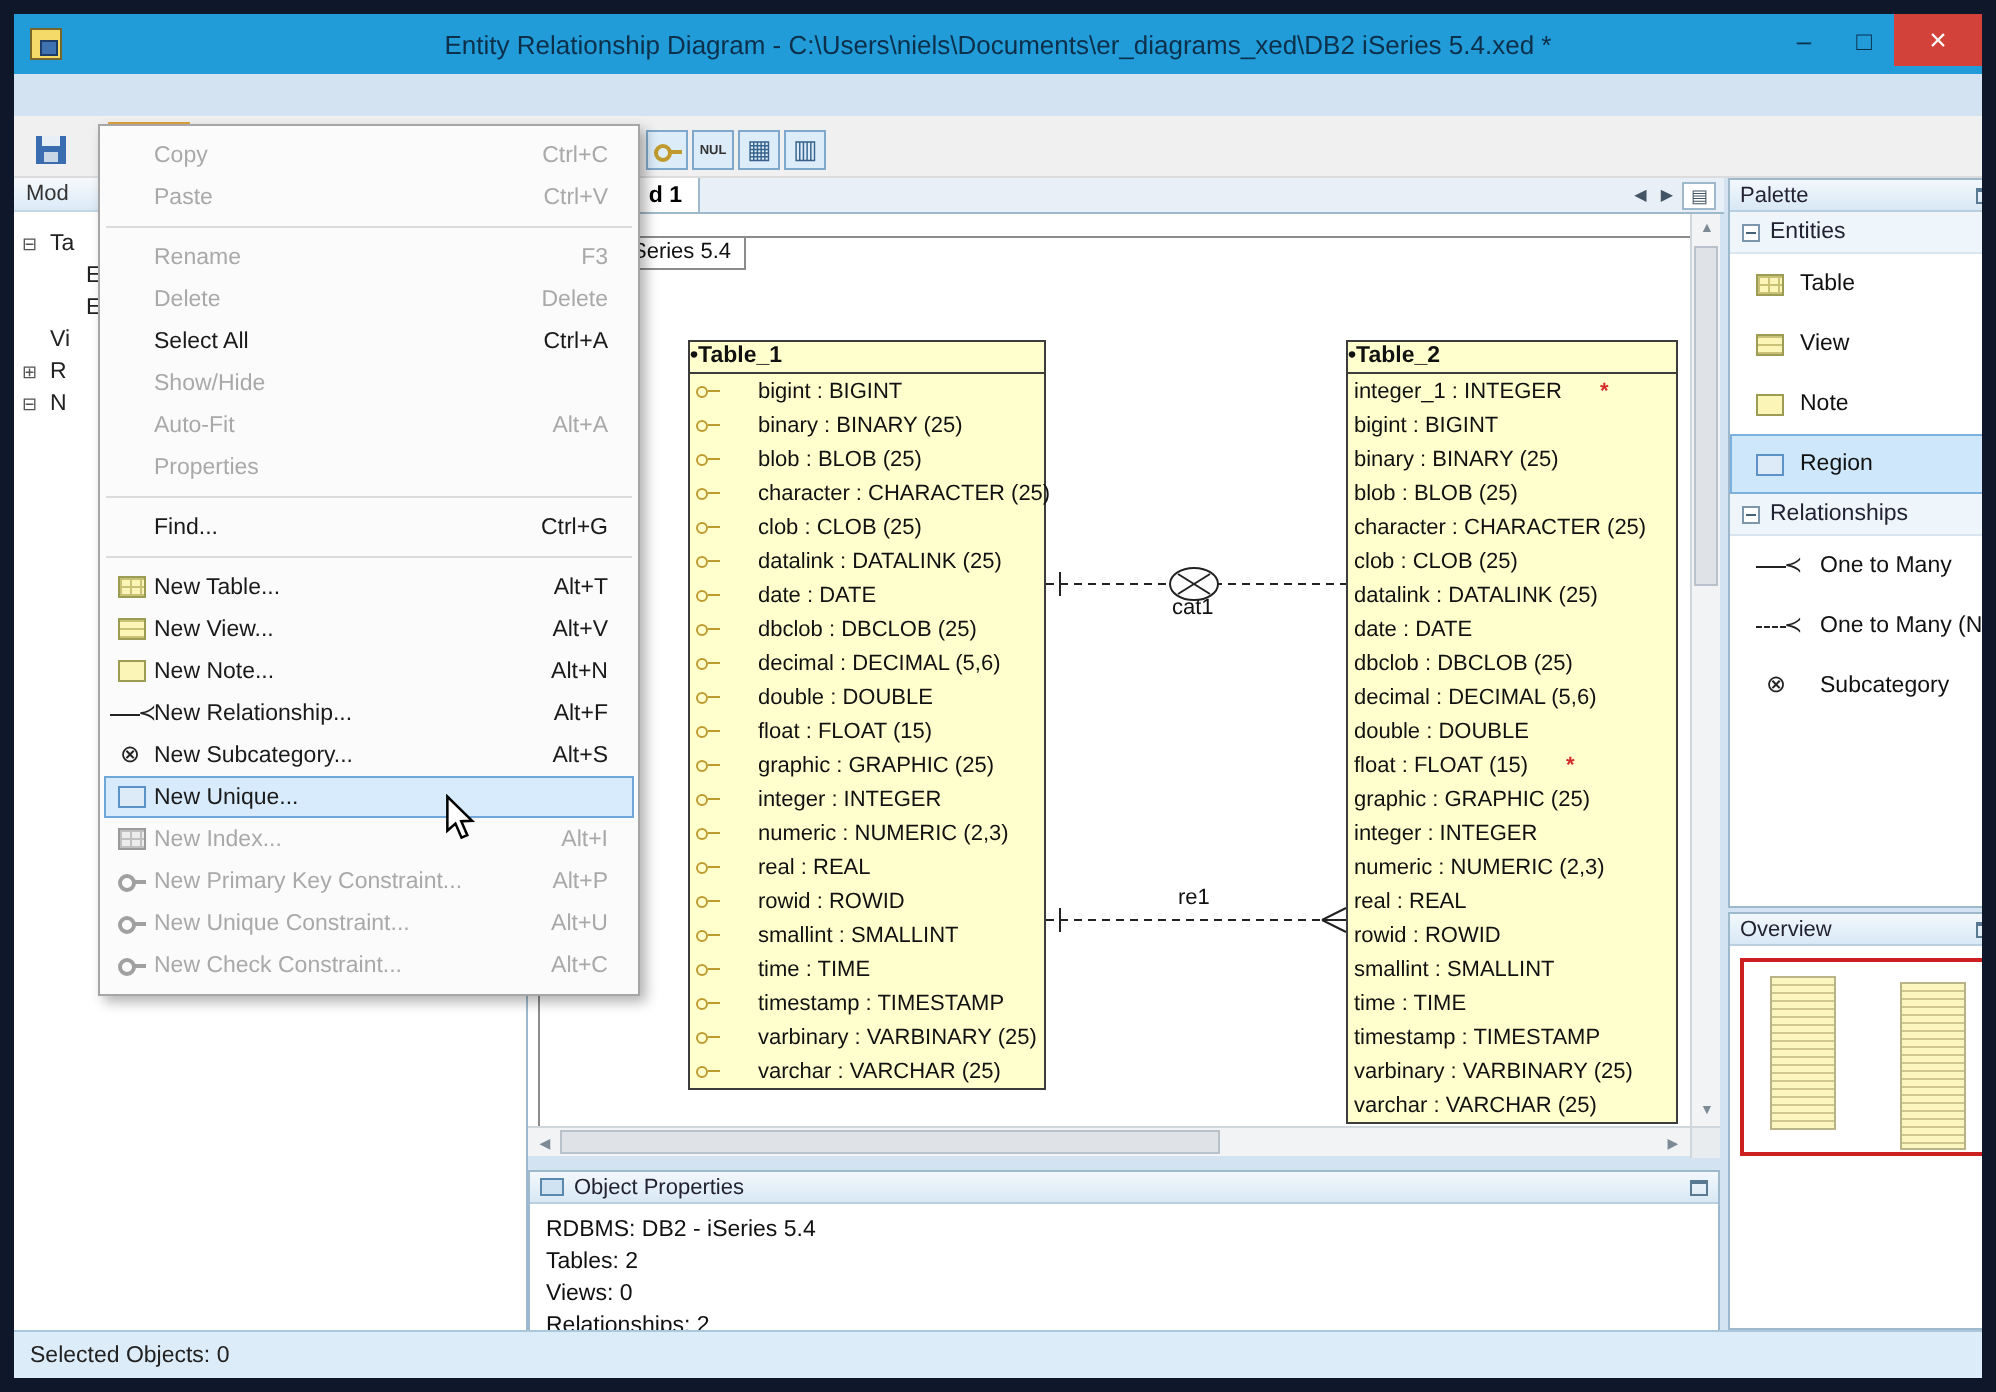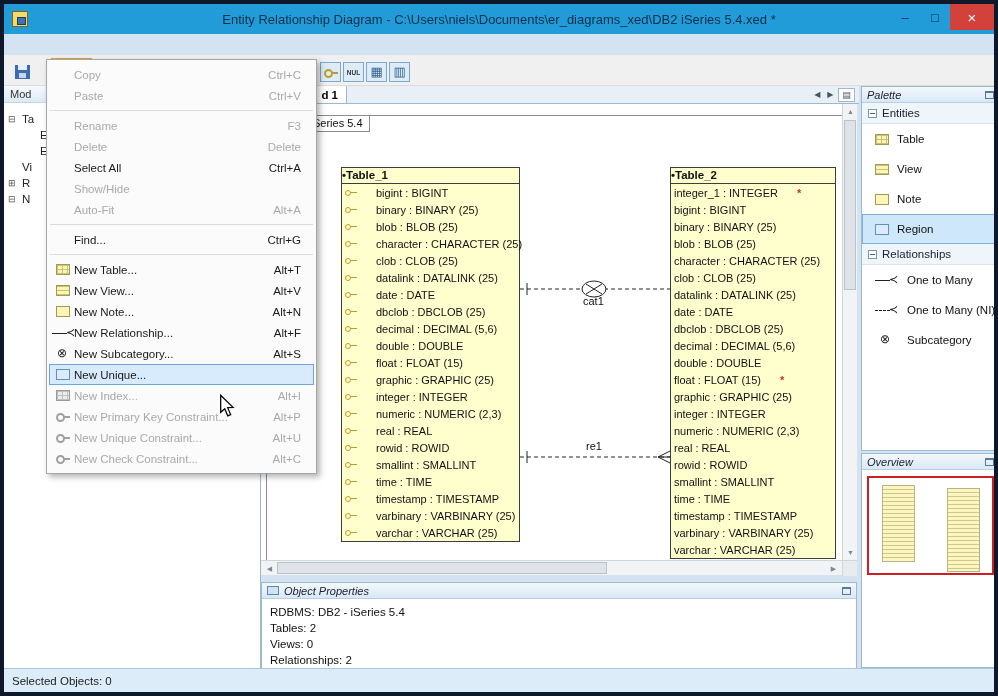--- a/index.html
+++ b/index.html
@@ -1,18 +1,18 @@
 <!DOCTYPE html>
 <html><head>
 <meta charset="utf-8">
 <style>
   html,body{margin:0;padding:0;background:#c2d2de;}
   *{box-sizing:border-box;}
   .window{position:relative;width:998px;height:696px;font-family:"Liberation Sans",sans-serif;font-size:12px;
-          border:4px solid #0f172a;background:#d3e3f1;overflow:hidden;}
+          border:7px solid #0f172a;background:#d3e3f1;overflow:hidden;}
 
   
   .titlebar{position:absolute;left:0;top:0;right:0;height:30px;background:#219cd8;display:flex;align-items:center;}
   .app-icon{position:absolute;left:8px;top:7px;width:16px;height:16px;background:#f5d969;border:1px solid #77662a;}
   .app-icon::after{content:"";position:absolute;right:1px;bottom:1px;width:7px;height:6px;background:#3f72b0;border:1px solid #1d3d66;}
   .window-title{flex:1;text-align:center;font-size:13px;color:#0c2f4a;white-space:nowrap;overflow:hidden;}
   .win-controls{position:absolute;right:0;top:0;height:26px;display:flex;}
   .win-btn{width:30px;height:26px;display:flex;align-items:center;justify-content:center;color:#0c2f4a;font-size:13px;}
   .win-btn.close{width:44px;background:#d2413a;color:#fff;font-size:15px;}
 
@@ -93,21 +93,21 @@
   .sb-up{top:0;left:0;}.sb-down{bottom:0;left:0;}
   .vthumb{position:absolute;left:1px;top:16px;width:12px;height:170px;background:#dfe3e8;border:1px solid #b9c2cb;}
   .hscroll{position:absolute;left:0;top:474px;width:596px;height:15px;background:#f2f3f5;border-top:1px solid #cfd6dc;}
   .sb-left{left:1px;top:0;}.sb-right{right:16px;top:0;}
   .hthumb{position:absolute;left:16px;top:1px;height:12px;width:330px;background:#dfe3e8;border:1px solid #b9c2cb;}
   .sb-corner{position:absolute;right:0;top:0;width:15px;height:15px;background:#e8ecef;border-left:1px solid #cfd6dc;}
 
   
   .objprops{position:absolute;left:0;top:496px;width:596px;height:90px;background:#fff;border:1px solid #9fb9cc;}
   .dock-header{height:16px;background:linear-gradient(#f3f8fc,#d8e8f5);border-bottom:1px solid #b9cfe0;display:flex;align-items:center;padding:0 5px;font-size:11px;color:#223;}
-  .dock-title{white-space:nowrap;font-style:italic;}
+  .dock-title{white-space:nowrap;}
   .op-icon{width:12px;height:9px;border:1px solid #5b88ad;background:#cfe3f2;margin-right:5px;}
   .float-btn{margin-left:auto;width:9px;height:8px;border:1px solid #5a7a94;position:relative;}
   .float-btn::before{content:"";position:absolute;left:-1px;top:-1px;right:-1px;height:2px;background:#5a7a94;}
   .op-body{padding:5px 8px;font-size:11.5px;color:#111;}
   .op-line{line-height:16px;}
 
   
   .rightcol{position:absolute;left:857px;top:82px;width:139px;bottom:24px;}
   .palette{position:absolute;left:0;top:0;right:0;height:365px;background:#fff;border:1px solid #9fb9cc;}
   .sec-header{height:21px;background:#eef5fb;border-bottom:1px solid #d9e6f2;display:flex;align-items:center;padding-left:6px;font-size:11.5px;color:#223;}
@@ -698,20 +698,27 @@
         </div>
 
         <div class="cm-row disabled">
           <span class="cm-icon">
             <span class="ico"></span>
           </span>
           <span class="cm-label">Auto-Fit</span>
           <span class="cm-shortcut">Alt+A</span>
         </div>
 
+        <div class="cm-row disabled">
+          <span class="cm-icon">
+            <span class="ico"></span>
+          </span>
+          <span class="cm-label">Properties</span>
+          <span class="cm-shortcut"></span>
+        </div>
 
         <div class="cm-row sep">
           
           
           
         </div>
 
         <div class="cm-row">
           <span class="cm-icon">
             <span class="ico"></span>

